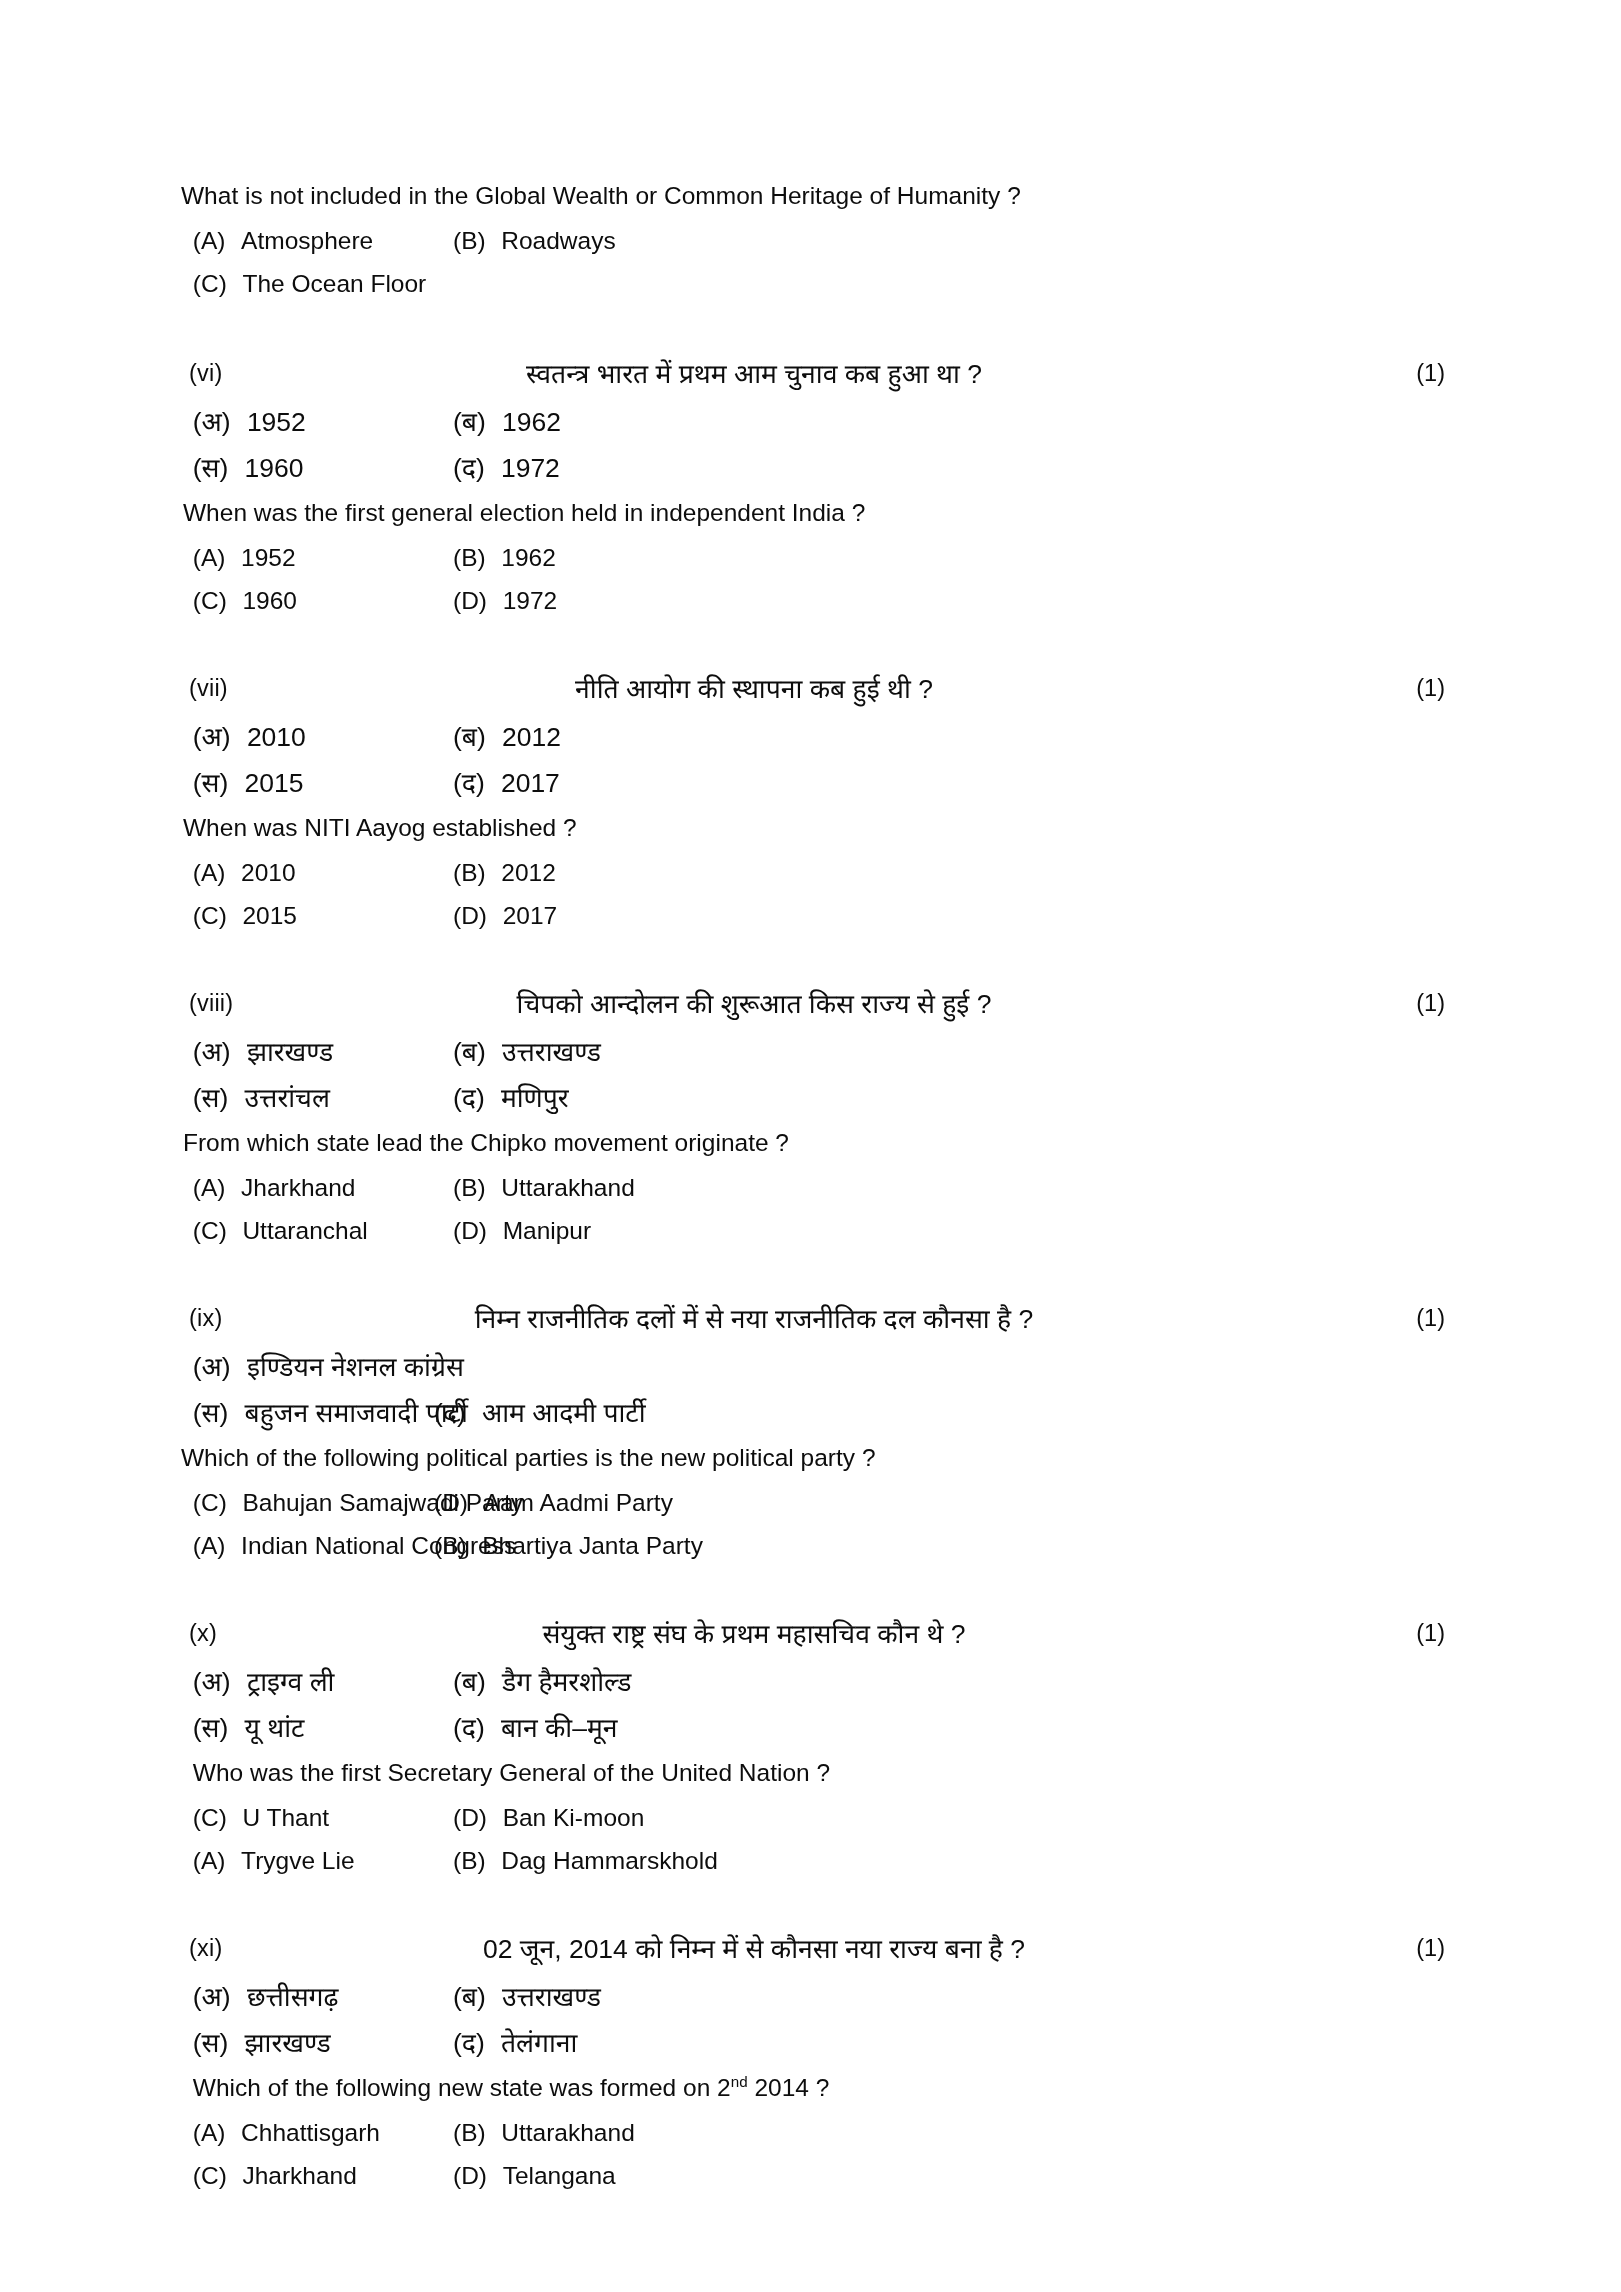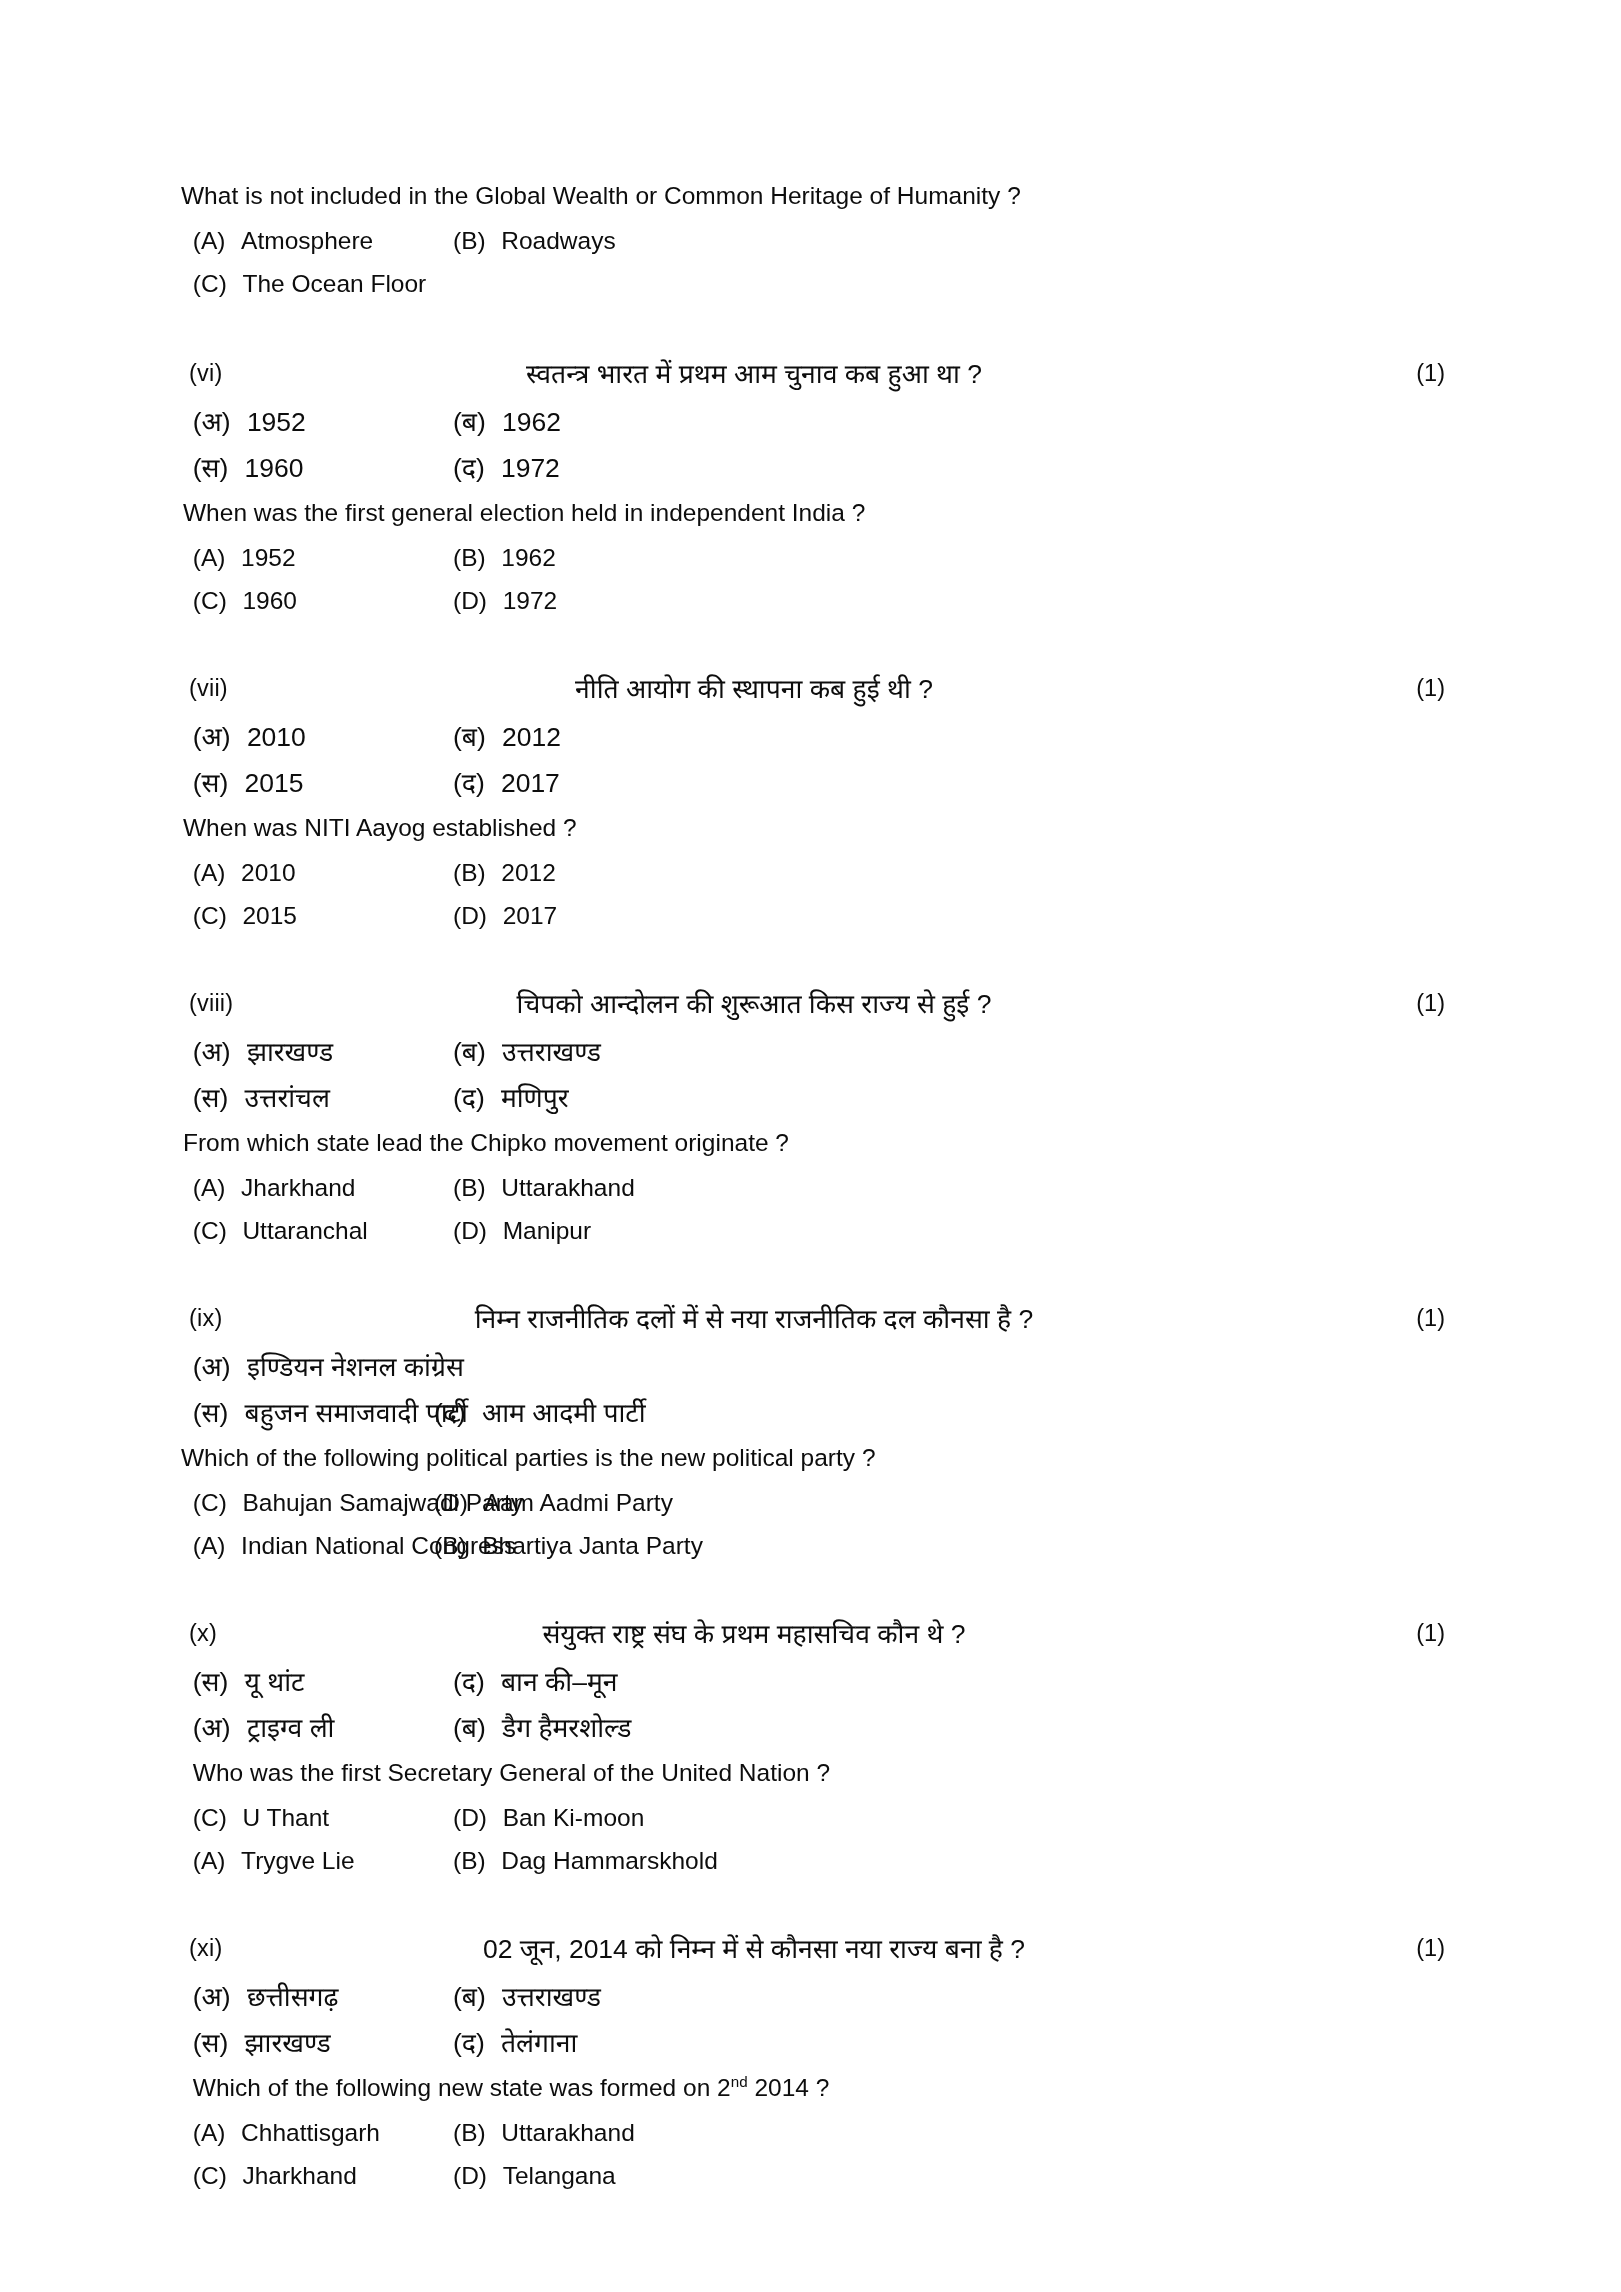--- a/index.html
+++ b/index.html
@@ -340,38 +340,38 @@
     </div>
 
     <div class="qblock">
       <div class="qnum">(x)</div>
       <div class="marks">(1)</div>
       <div class="qbody">
         <div class="stem hi">संयुक्त राष्ट्र संघ के प्रथम महासचिव कौन थे ?</div>
         <div class="opts">
           <div class="optrow hi">
             <div class="opt hi col-a">
-              <span class="olabel" style="margin-right: 8.8px;">(स)</span>
-              <span class="otext">यू थांट</span>
-            </div>
-            <div class="opt hi col-b">
-              <span class="olabel" style="margin-right: 8.8px;">(द)</span>
-              <span class="otext">बान की–मून</span>
-            </div>
-          </div>
-          <div class="optrow hi">
-            <div class="opt hi col-a">
               <span class="olabel" style="margin-right: 8.8px;">(अ)</span>
               <span class="otext">ट्राइग्व ली</span>
             </div>
             <div class="opt hi col-b">
               <span class="olabel" style="margin-right: 8.8px;">(ब)</span>
               <span class="otext">डैग हैमरशोल्ड</span>
             </div>
           </div>
+          <div class="optrow hi">
+            <div class="opt hi col-a">
+              <span class="olabel" style="margin-right: 8.8px;">(स)</span>
+              <span class="otext">यू थांट</span>
+            </div>
+            <div class="opt hi col-b">
+              <span class="olabel" style="margin-right: 8.8px;">(द)</span>
+              <span class="otext">बान की–मून</span>
+            </div>
+          </div>
         </div>
         <div class="stem en-indent2">Who was the first Secretary General of the United Nation ?</div>
         <div class="opts">
           <div class="optrow">
             <div class="opt col-a">
               <span class="olabel" style="margin-right: 8.8px;">(C)</span>
               <span class="otext">U Thant</span>
             </div>
             <div class="opt col-b">
               <span class="olabel" style="margin-right: 8.8px;">(D)</span>

